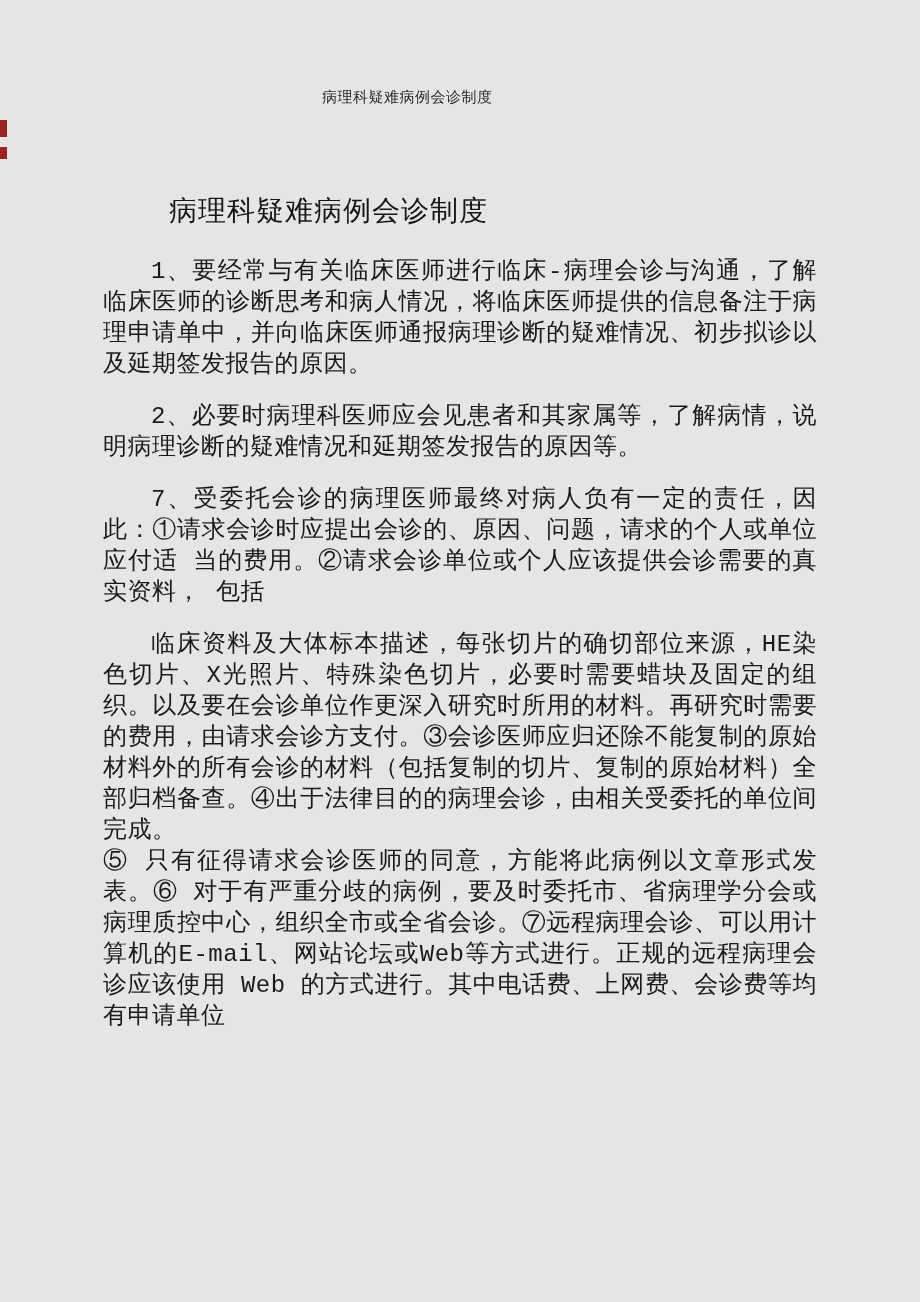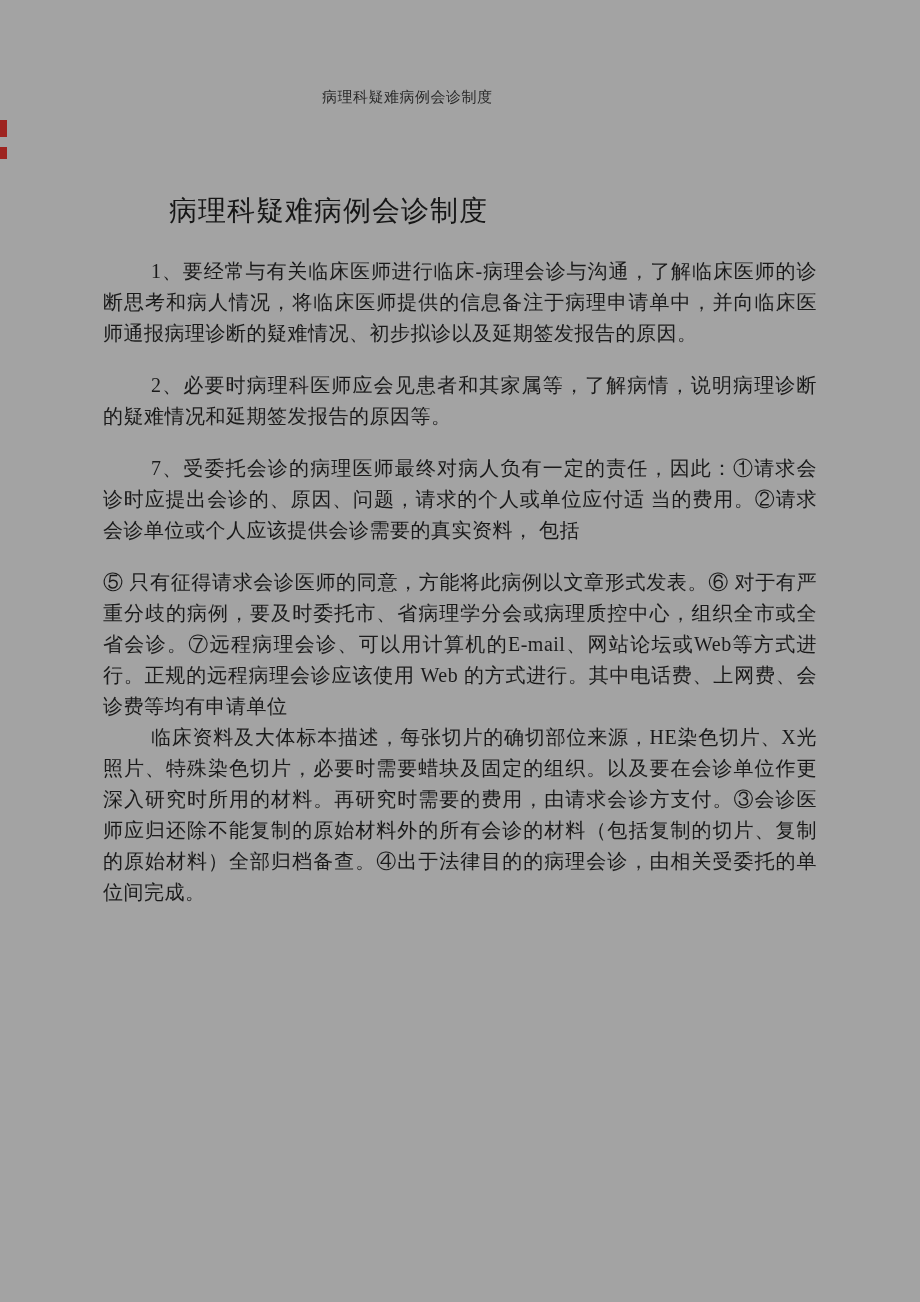--- a/index.html
+++ b/index.html
@@ -5,21 +5,21 @@
   html, body { margin: 0; padding: 0; }
   body {
     width: 920px;
     height: 1302px;
     background: #ffffff;
     position: relative;
     overflow: hidden;
     font-family: "Liberation Serif", "DejaVu Serif", serif;
     color: #1a1a1a;
   }
-  .page { position: absolute; inset: 0; background: #a3a3a3; }
+  .page { position: absolute; inset: 0; background: #e5e5e5; }
 
   .page-header {
     position: absolute;
     top: 88px;
     left: 322px;
     font-size: 15px;
     letter-spacing: 0.5px;
     color: #2b2b2b;
     white-space: nowrap;
   }
@@ -37,26 +37,27 @@
 
   .doc-title {
     font-size: 28px;
     font-weight: 400;
     margin: 0 0 26px 66px;
     letter-spacing: 1px;
     color: #161616;
   }
 
   .para {
-    font-size: 20px;
+    font-size: 24px;
     line-height: 31px;
     margin: 0 0 21px 0;
     text-align: justify;
     letter-spacing: 0.5px;
     color: #1a1a1a;
+    font-family: Liberation Mono, monospace;
   }
   .para.indent { text-indent: 48px; }
   .para.tight { margin-bottom: 0; }
   .para.flow { margin-top: 0; margin-bottom: 0; text-indent: 0; }
 </style>
 </head>
 <body>
 
 <div class="page">
 
@@ -69,18 +70,18 @@
 
     <h1 class="doc-title">病理科疑难病例会诊制度</h1>
 
     <p class="para indent">1、要经常与有关临床医师进行临床-病理会诊与沟通，了解临床医师的诊断思考和病人情况，将临床医师提供的信息备注于病理申请单中，并向临床医师通报病理诊断的疑难情况、初步拟诊以及延期签发报告的原因。</p>
 
     <p class="para indent">2、必要时病理科医师应会见患者和其家属等，了解病情，说明病理诊断的疑难情况和延期签发报告的原因等。</p>
 
 
     <p class="para indent">7、受委托会诊的病理医师最终对病人负有一定的责任，因此：①请求会诊时应提出会诊的、原因、问题，请求的个人或单位应付适 当的费用。②请求会诊单位或个人应该提供会诊需要的真实资料， 包括</p>
 
+    <p class="para indent tight">临床资料及大体标本描述，每张切片的确切部位来源，HE染色切片、X光照片、特殊染色切片，必要时需要蜡块及固定的组织。以及要在会诊单位作更深入研究时所用的材料。再研究时需要的费用，由请求会诊方支付。③会诊医师应归还除不能复制的原始材料外的所有会诊的材料（包括复制的切片、复制的原始材料）全部归档备查。④出于法律目的的病理会诊，由相关受委托的单位间完成。</p>
+
     <p class="para flow">⑤ 只有征得请求会诊医师的同意，方能将此病例以文章形式发表。⑥ 对于有严重分歧的病例，要及时委托市、省病理学分会或病理质控中心，组织全市或全省会诊。⑦远程病理会诊、可以用计算机的E-mail、网站论坛或Web等方式进行。正规的远程病理会诊应该使用 Web 的方式进行。其中电话费、上网费、会诊费等均有申请单位</p>
-
-    <p class="para indent tight">临床资料及大体标本描述，每张切片的确切部位来源，HE染色切片、X光照片、特殊染色切片，必要时需要蜡块及固定的组织。以及要在会诊单位作更深入研究时所用的材料。再研究时需要的费用，由请求会诊方支付。③会诊医师应归还除不能复制的原始材料外的所有会诊的材料（包括复制的切片、复制的原始材料）全部归档备查。④出于法律目的的病理会诊，由相关受委托的单位间完成。</p>
 
   </div>
 </div>
 
 </body></html>

